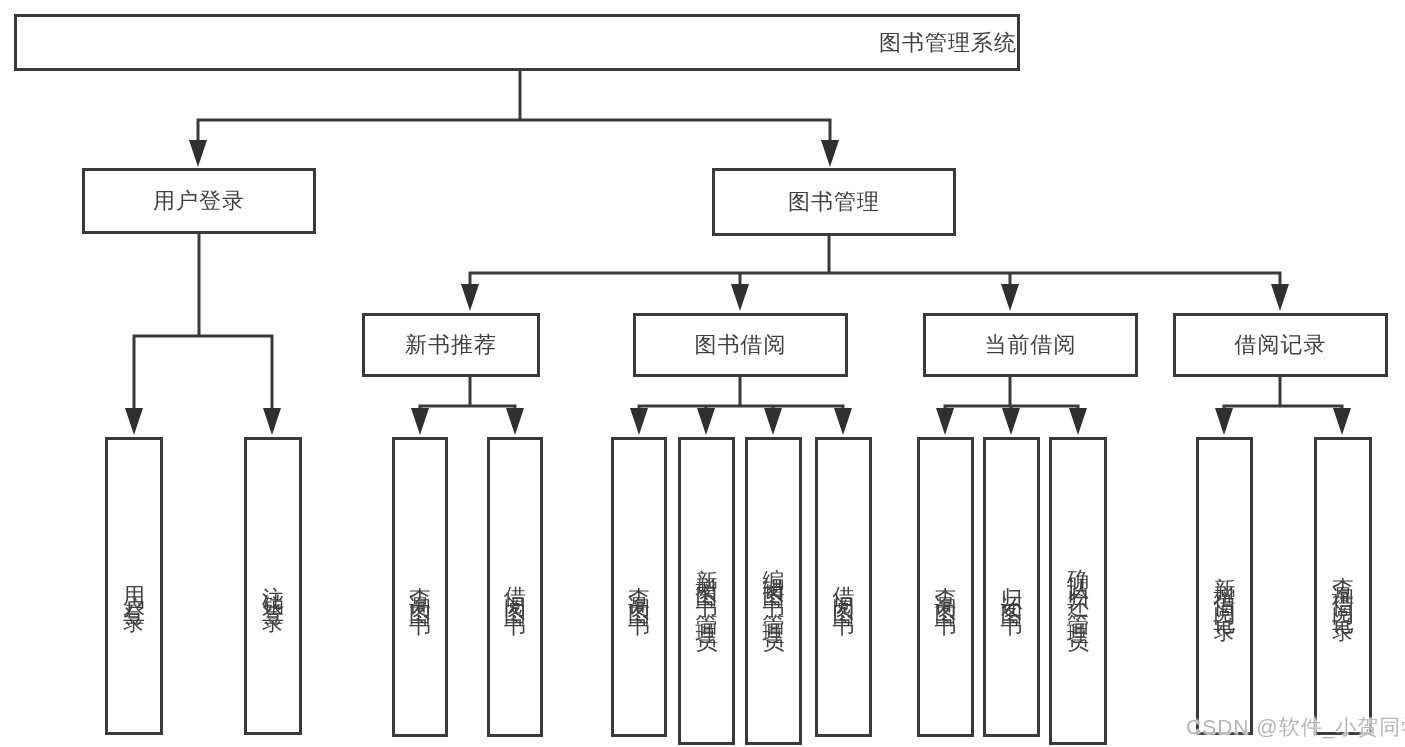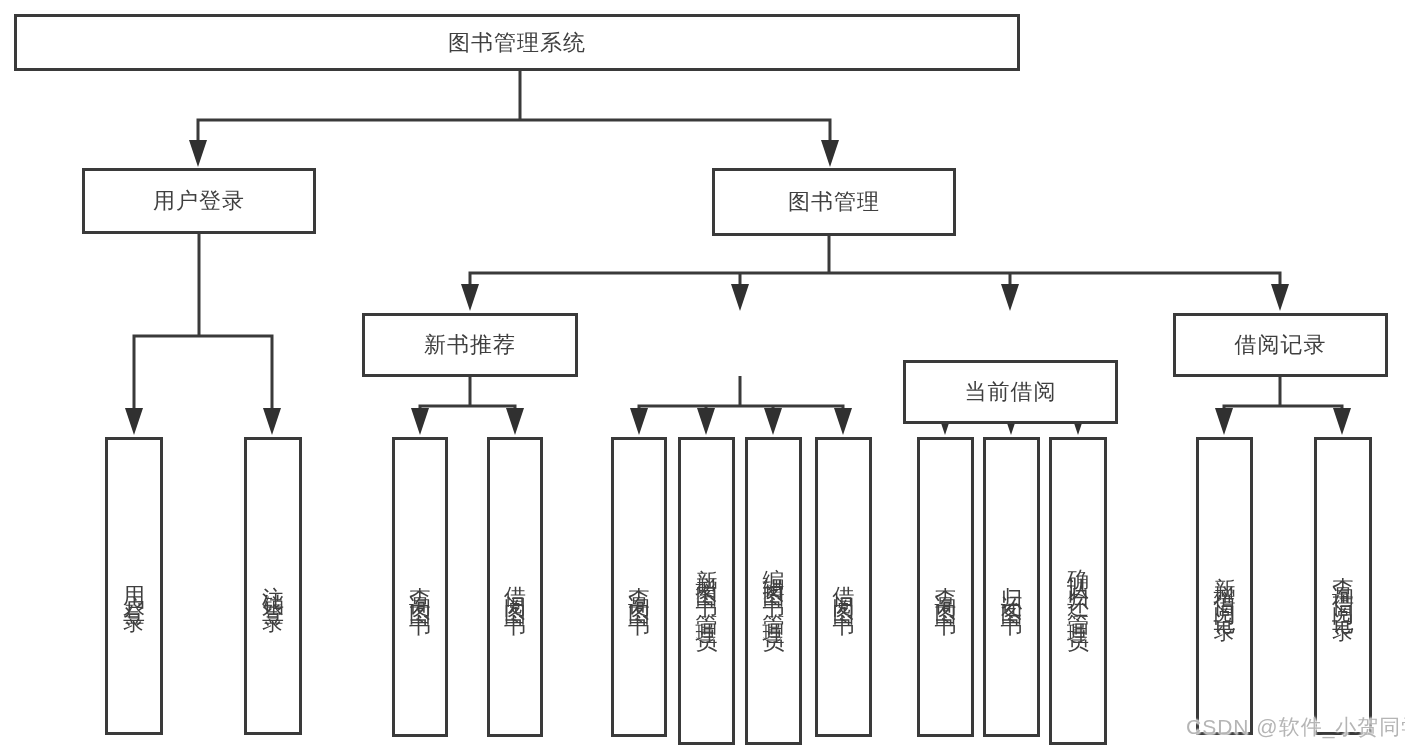--- a/index.html
+++ b/index.html
@@ -99,35 +99,38 @@
       <polygon points="764,408 782,408 773,435"></polygon>
       <polygon points="834,408 852,408 843,435"></polygon>
       <polygon points="936,408 954,408 945,435"></polygon>
       <polygon points="1002,408 1020,408 1011,435"></polygon>
       <polygon points="1069,408 1087,408 1078,435"></polygon>
       <polygon points="1215,408 1233,408 1224,435"></polygon>
       <polygon points="1333,408 1351,408 1342,435"></polygon>
     </g>
   </svg>
 
-  <div class="node" style="left:14px; top:14px; width:1006px; height:57px;">
+  <div class="node" style="left:14px; top:14px; width:1006px; height:57px;justify-content:flex-end;">
     <span class="hlabel">图书管理系统</span>
   </div>
 
   <div class="node" style="left:82px; top:168px; width:234px; height:66px;">
     <span class="hlabel">用户登录</span>
   </div>
   <div class="node" style="left:712px; top:168px; width:244px; height:68px;">
     <span class="hlabel">图书管理</span>
   </div>
 
-  <div class="node" style="left:362px; top:313px; width:216px; height:64px;">
+  <div class="node" style="left:362px; top:313px; width:178px; height:64px;">
     <span class="hlabel">新书推荐</span>
   </div>
-  <div class="node" style="left:903px; top:313px; width:215px; height:64px;margin-top:47px;">
+  <div class="node" style="left:633px; top:313px; width:215px; height:64px;">
+    <span class="hlabel">图书借阅</span>
+  </div>
+  <div class="node" style="left:923px; top:313px; width:215px; height:64px;">
     <span class="hlabel">当前借阅</span>
   </div>
   <div class="node" style="left:1173px; top:313px; width:215px; height:64px;">
     <span class="hlabel">借阅记录</span>
   </div>
 
   <div class="node" style="left:105px; top:437px; width:58px; height:298px;">
     <span class="vlabel">用户登录</span>
   </div>
   <div class="node" style="left:244px; top:437px; width:58px; height:298px;">

